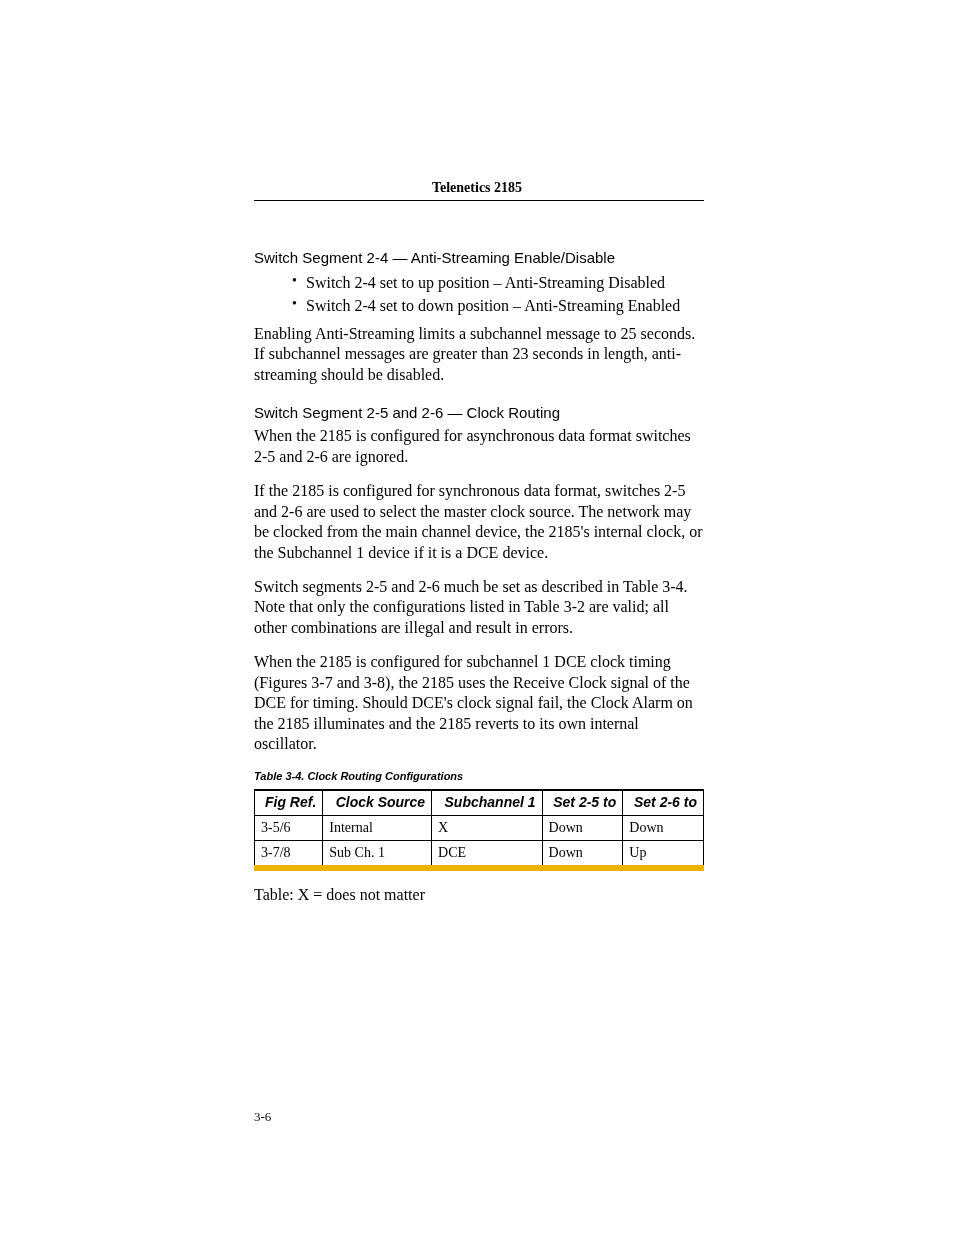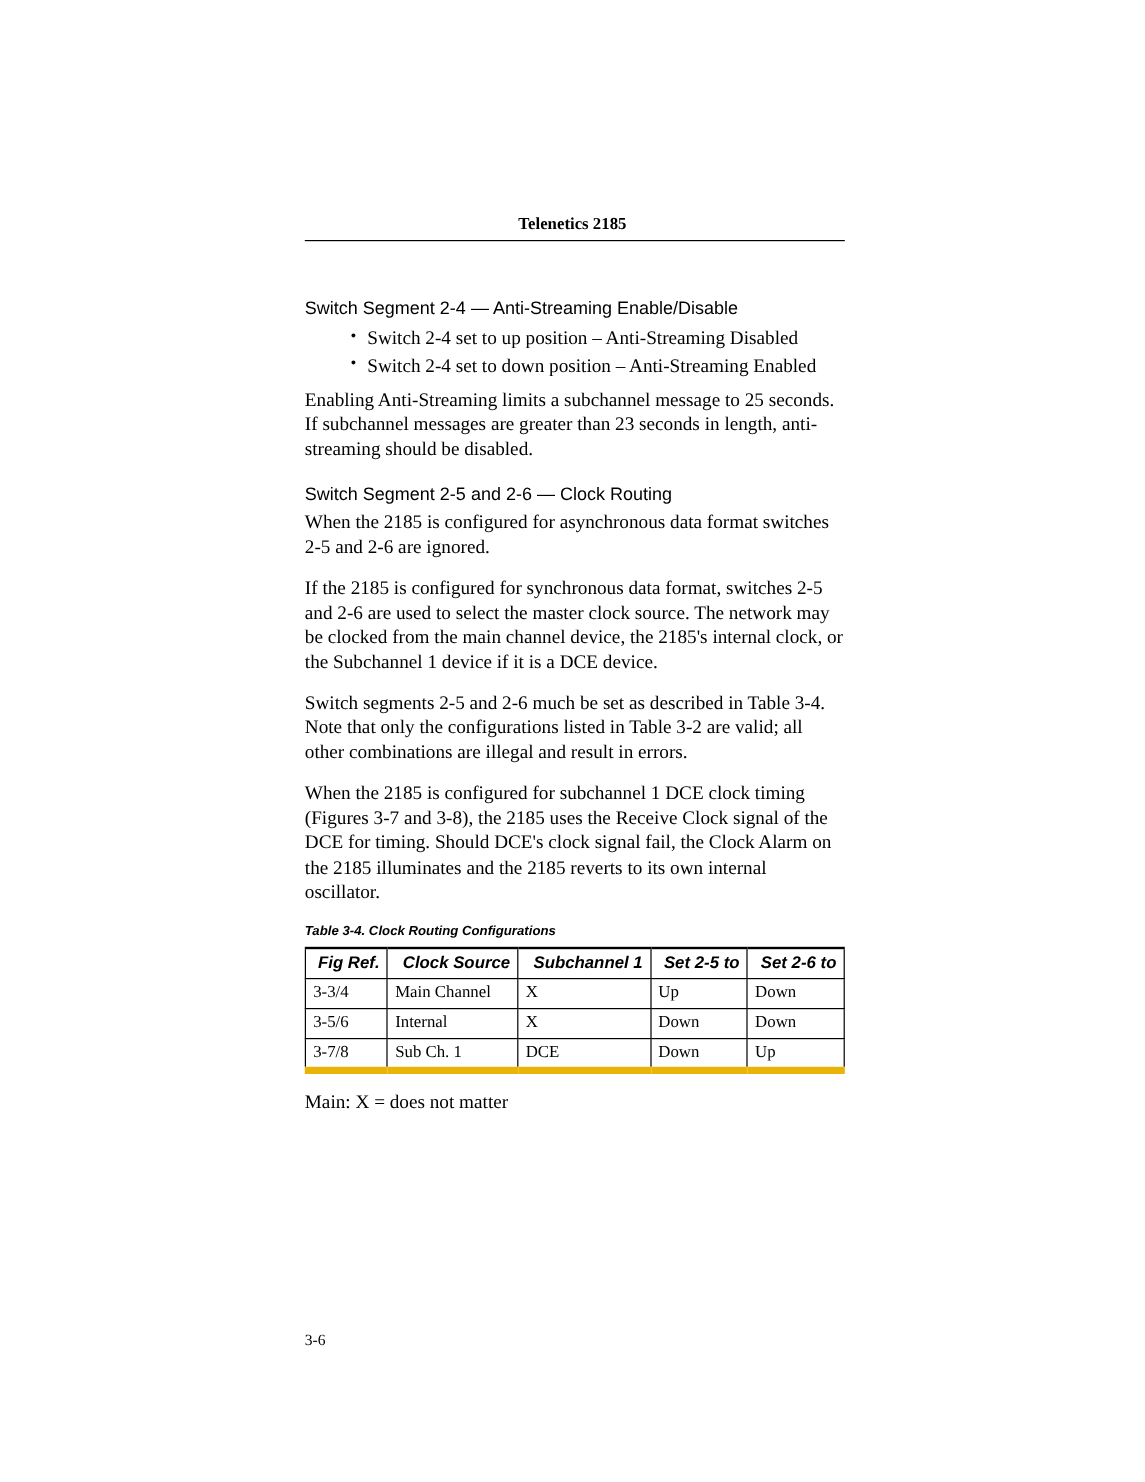--- a/index.html
+++ b/index.html
@@ -135,40 +135,33 @@
         <tr>
           <th>Fig Ref.</th>
           <th>Clock Source</th>
           <th>Subchannel 1</th>
           <th>Set 2-5 to</th>
           <th>Set 2-6 to</th>
         </tr>
       </thead>
       <tbody>
         <tr>
-          <td>3-3/4</td>
-          <td>Main Channel</td>
-          <td>X</td>
-          <td>Up</td>
-          <td>Down</td>
-        </tr>
-        <tr>
           <td>3-5/6</td>
           <td>Internal</td>
           <td>X</td>
           <td>Down</td>
           <td>Down</td>
         </tr>
         <tr>
           <td>3-7/8</td>
           <td>Sub Ch. 1</td>
           <td>DCE</td>
           <td>Down</td>
           <td>Up</td>
         </tr>
       </tbody>
     </table>
 
-    <div class="note">Main:  X = does not matter</div>
+    <div class="note">Table:  X = does not matter</div>
   </div>
 
   <div class="page-num">3-6</div>
 </div>
 
 </body></html>

